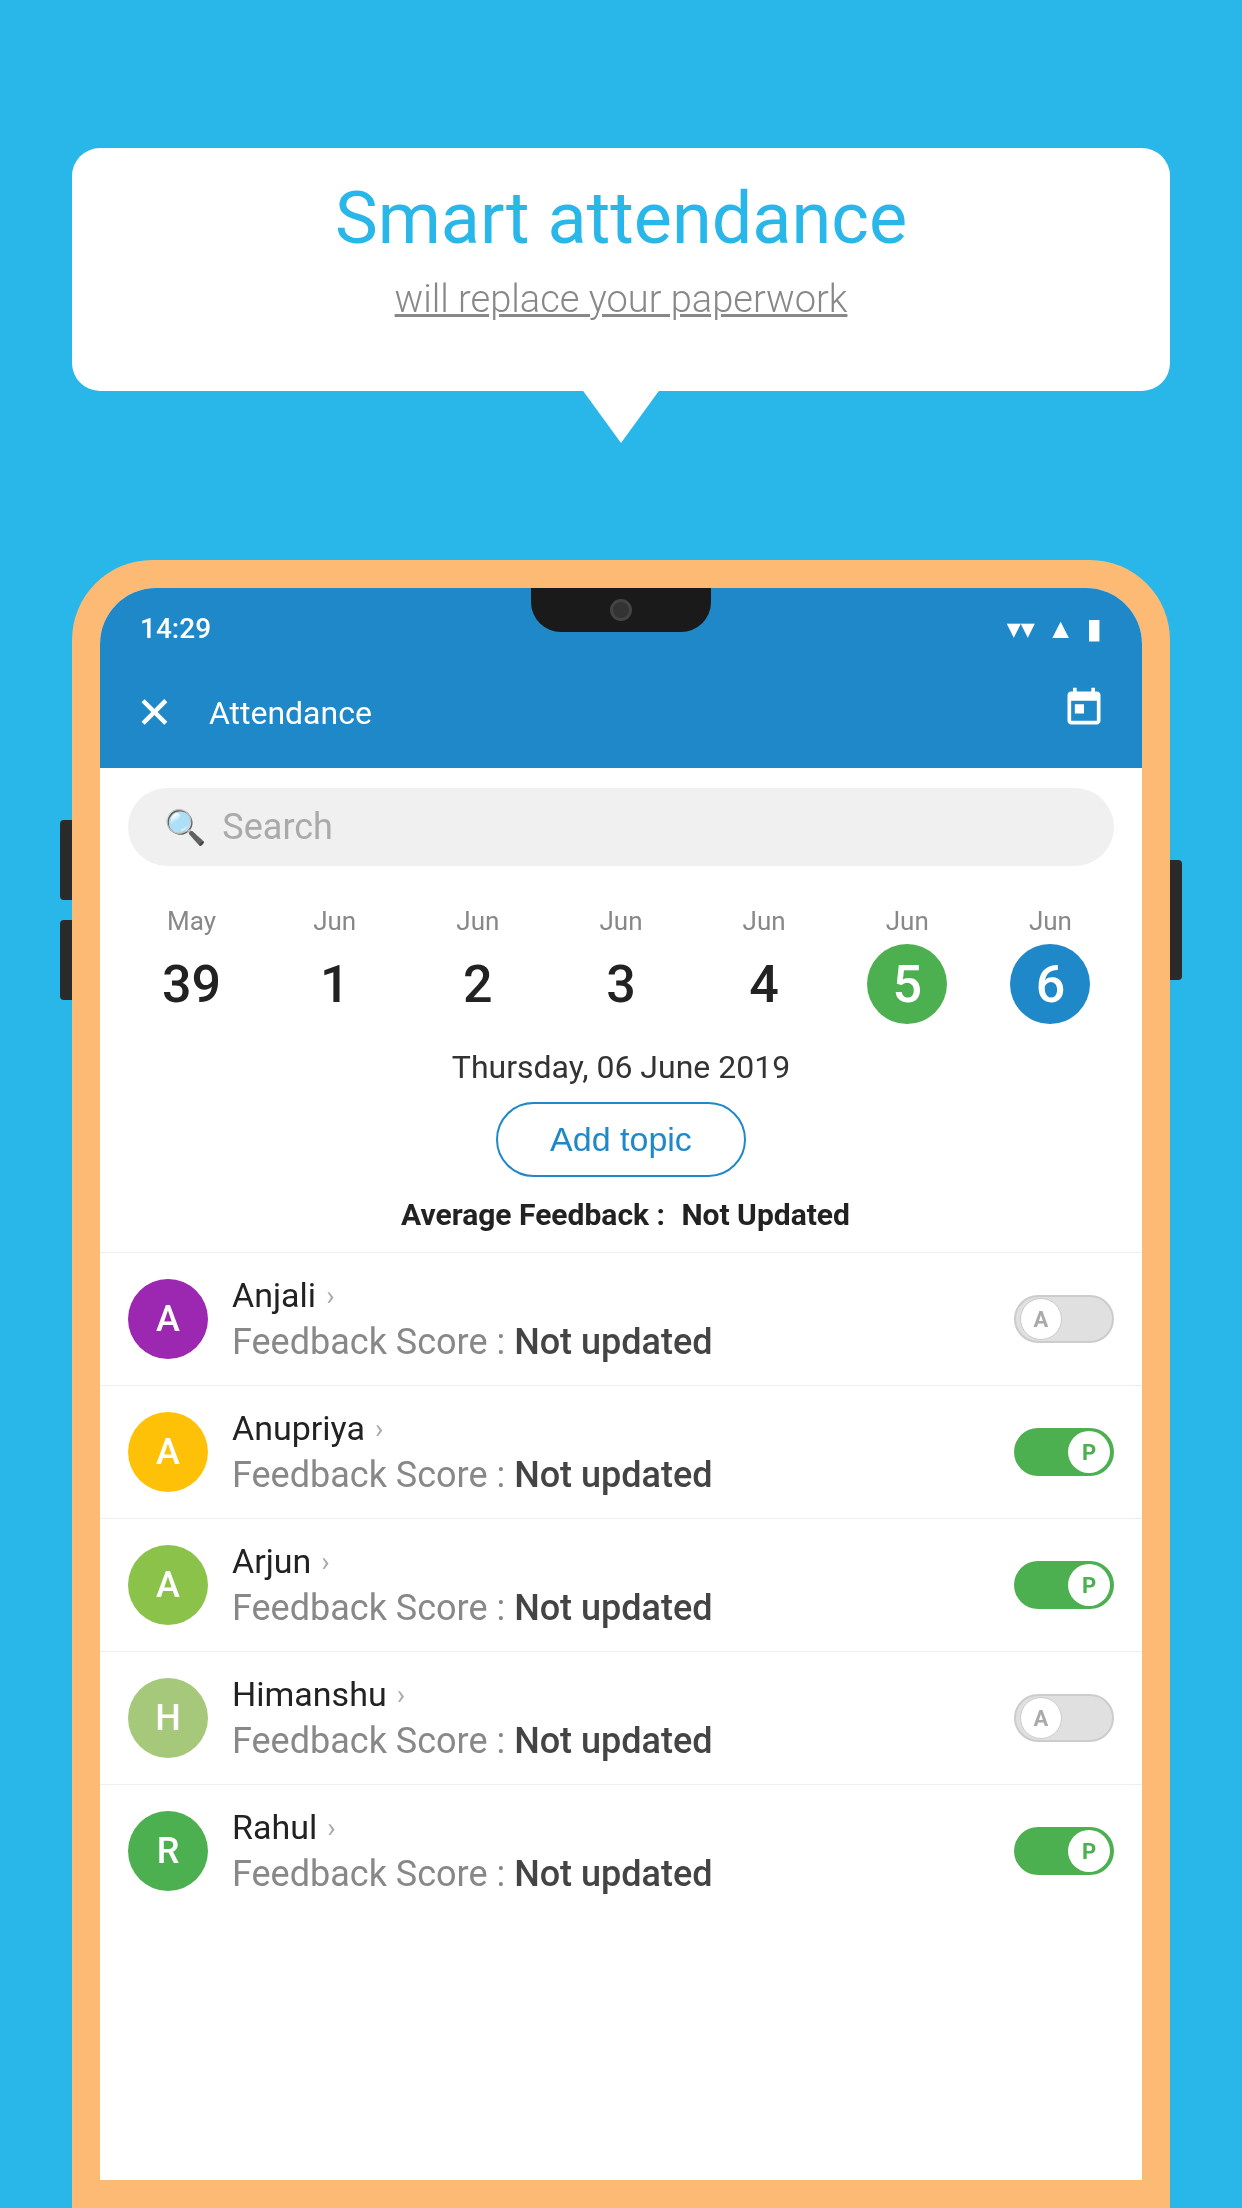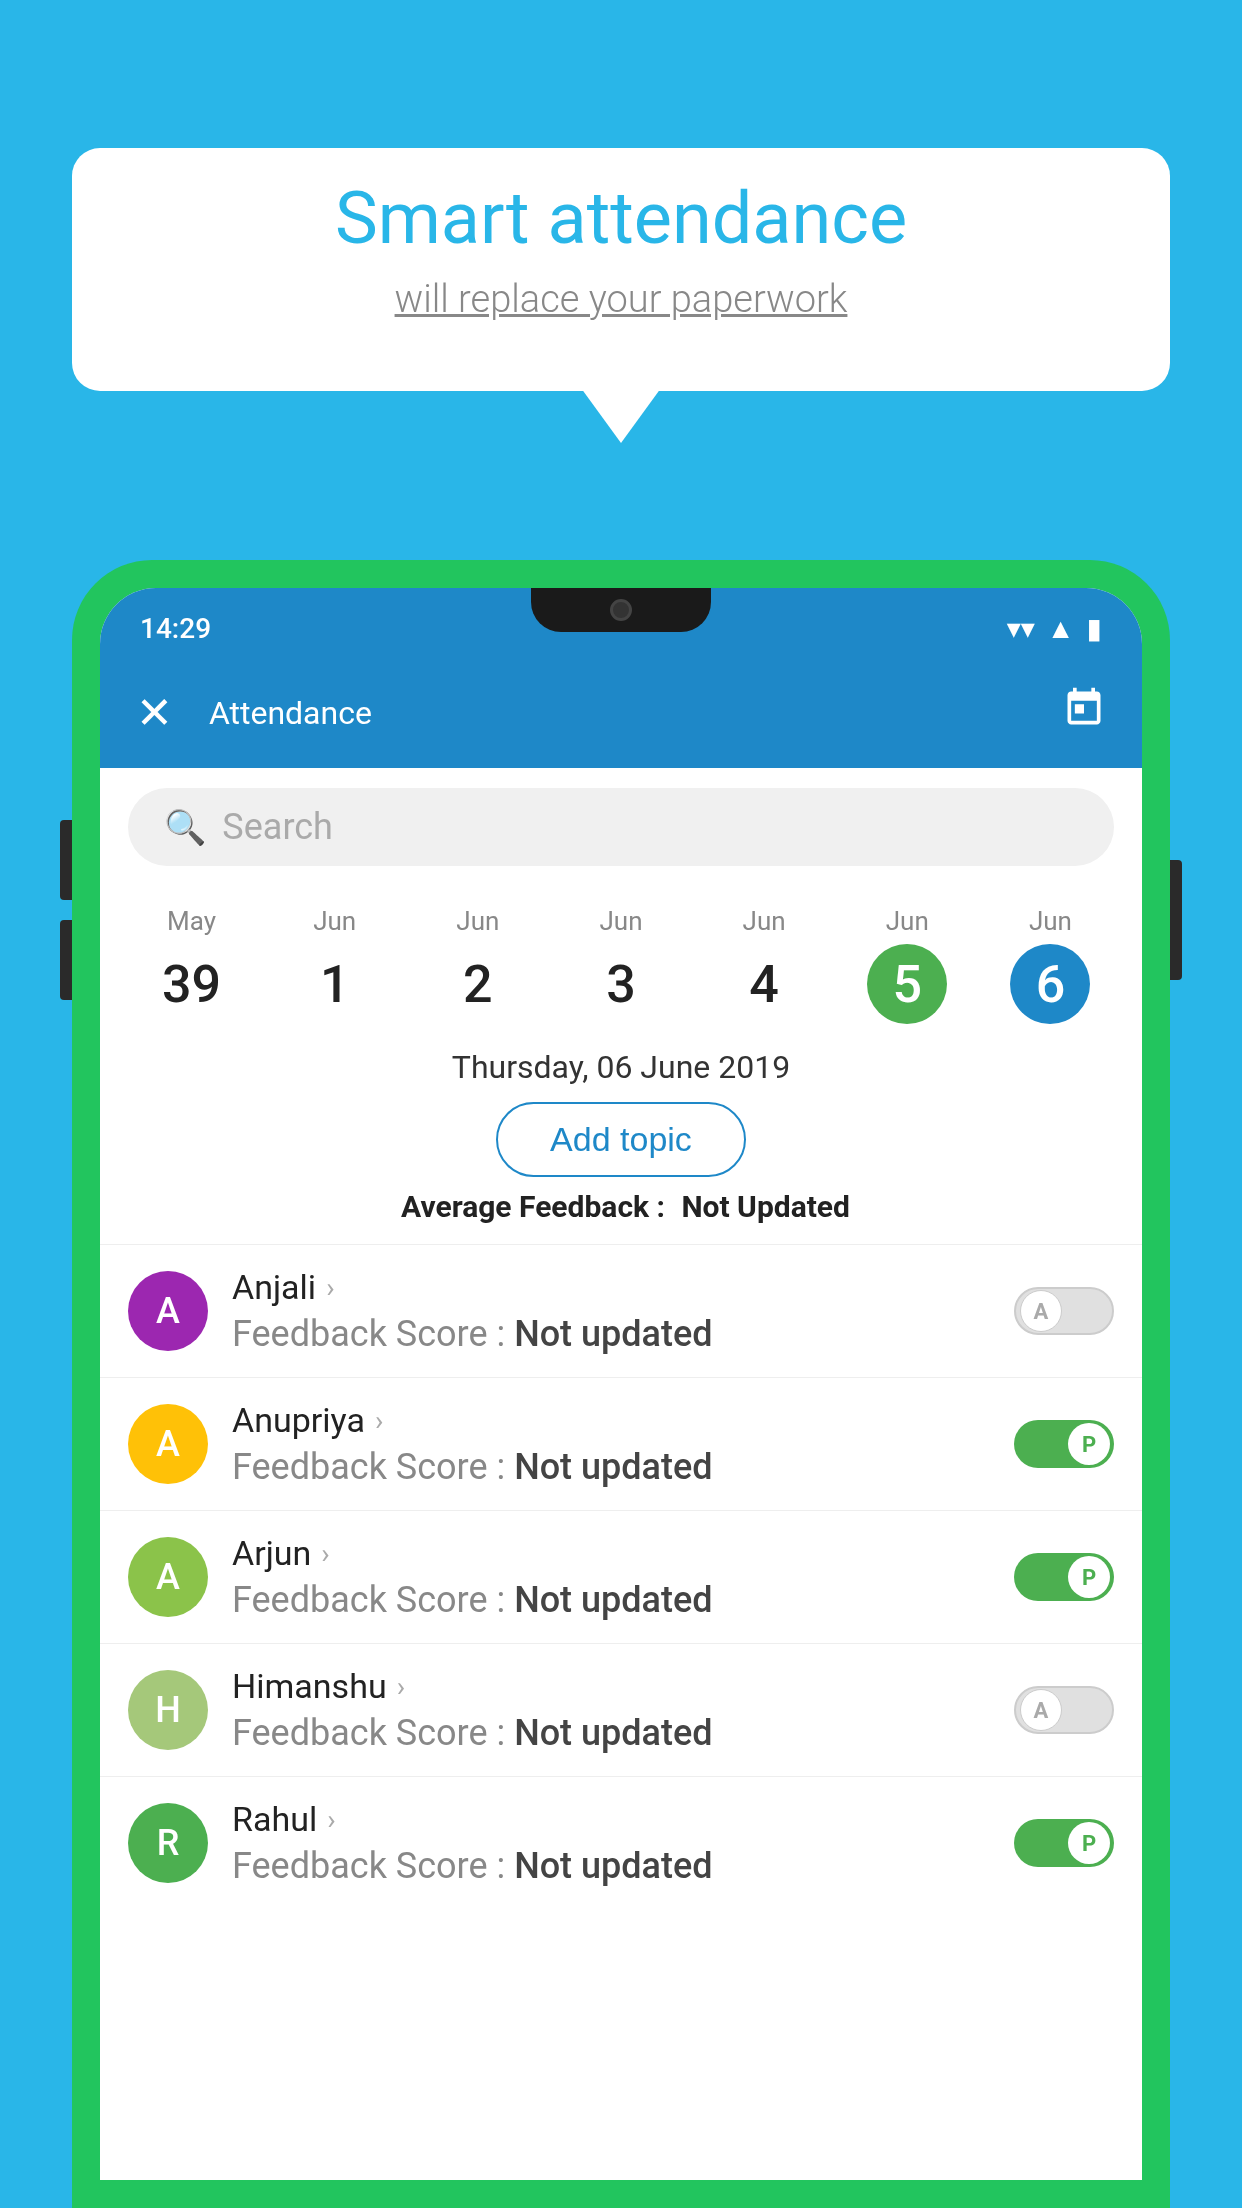--- a/index.html
+++ b/index.html
@@ -59,21 +59,21 @@
     
     .phone-frame {
       position: absolute;
       top: 560px;
       left: 72px;
       right: 72px;
       bottom: 0;
     }
 
     .phone-outer {
-      background: #22c55e;
+      background: #fdba74;
       border-radius: 80px 80px 0 0;
       padding: 28px;
       position: relative;
       height: 100%;
     }
 
     
     .phone-notch {
       position: absolute;
       top: 28px;
@@ -236,21 +236,21 @@
       text-align: center;
       font-size: 32px;
       color: #333;
       padding: 24px 0 16px;
       font-weight: 400;
     }
 
     
     .add-topic-btn {
       display: block;
-      margin: 0 auto 12px;
+      margin: 0 auto 20px;
       border: 2px solid #1e88c8;
       border-radius: 40px;
       padding: 16px 52px;
       font-size: 34px;
       color: #1e88c8;
       background: white;
       cursor: pointer;
       width: fit-content;
     }
 

